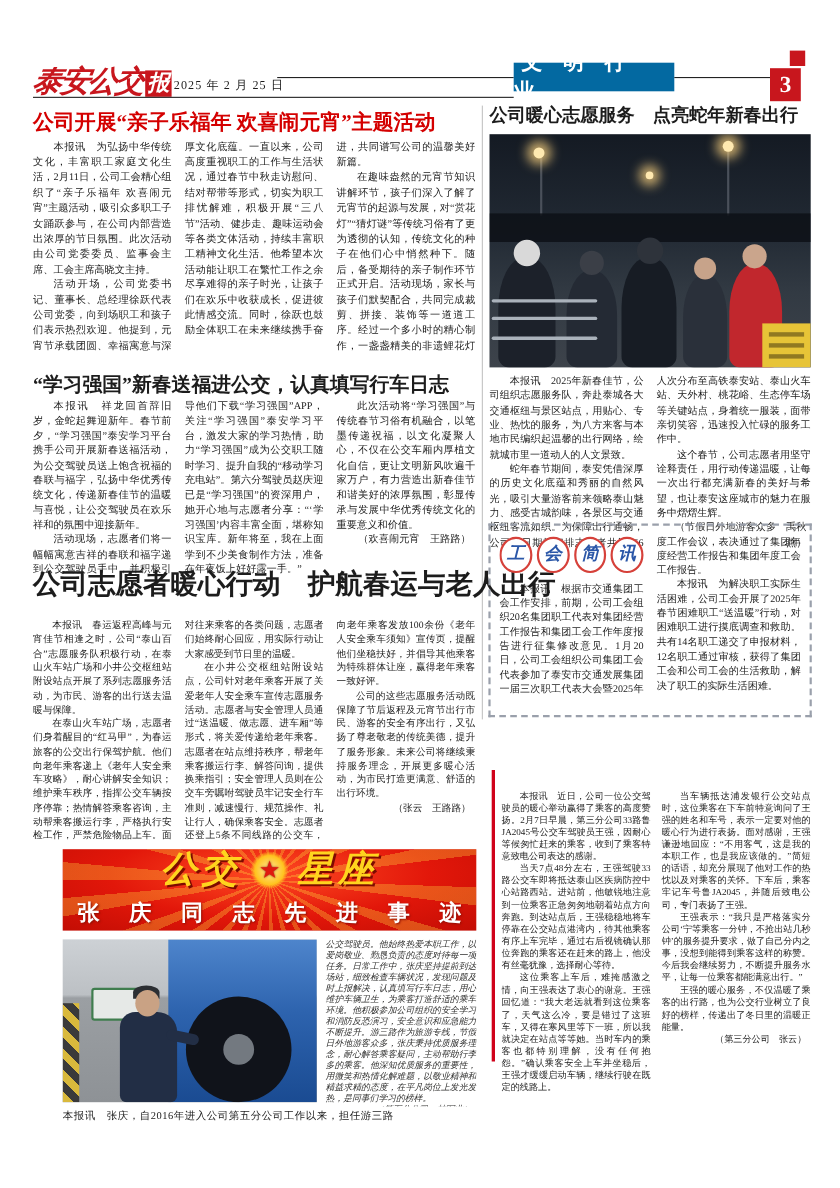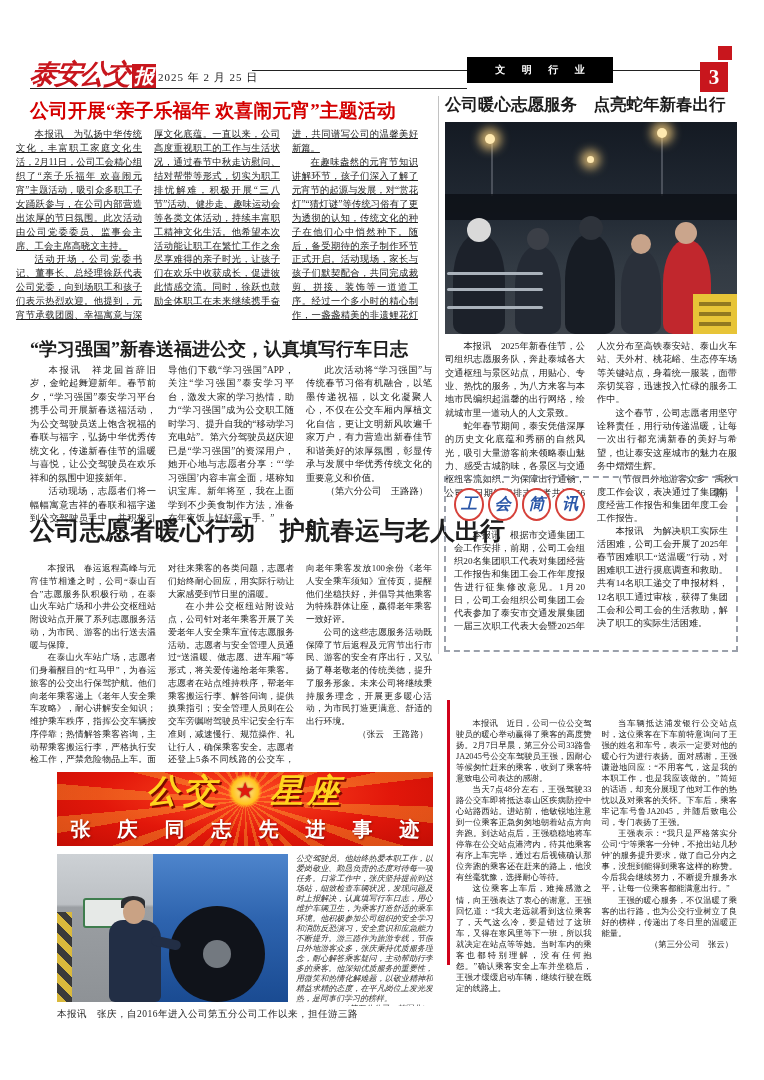--- a/index.html
+++ b/index.html
@@ -10,22 +10,22 @@
   
   .masthead{left:30px;top:50px;height:38px;display:flex;align-items:flex-end;}
   .masthead-main{font-size:27px;font-weight:bold;font-style:italic;color:#c8161d;
                  letter-spacing:-2px;transform:skewX(-8deg);line-height:1;}
   .masthead-box{display:inline-block;background:#c8161d;color:#fff;font-size:20px;font-weight:bold;
                 font-style:italic;line-height:24px;width:24px;text-align:center;margin-left:2px;}
   .head-date{left:158px;top:70px;font-size:11px;letter-spacing:1px;}
   .head-rule-a{left:252px;top:70px;width:215px;height:1px;background:#222;}
   .head-rule-b{left:613px;top:70px;width:88px;height:1px;background:#222;}
   .head-rule-c{left:30px;top:88px;width:437px;height:1px;background:#222;}
-  .section-box{left:467px;top:57px;width:146px;height:26px;background:#000000;color:#fff;
-               display:flex;align-items:center;justify-content:center;font-size:10px;font-weight:bold;
+  .section-box{left:467px;top:57px;width:146px;height:26px;background:#0369a1;color:#fff;
+               display:flex;align-items:center;justify-content:center;font-size:19px;font-weight:bold;
                letter-spacing:7px;text-indent:7px;}
   .pageno-box{left:700px;top:62px;width:28px;height:30px;background:#c8161d;color:#fff;
               display:flex;align-items:center;justify-content:center;font-size:21px;font-weight:bold;}
   .corner-sq{left:718px;top:46px;width:14px;height:14px;background:#c8161d;}
 
   
   .vline{left:438px;top:96px;width:1px;height:558px;background:#c2c2c2;}
   .red-vline{left:447px;top:700px;width:3px;height:265px;background:#d0021b;}
 
   
@@ -93,21 +93,21 @@
           background:linear-gradient(180deg,#4e85cc 0%,#2d63ae 45%,#1a4b92 100%);}
   .wheelarch{position:absolute;left:112px;top:52px;width:96px;height:96px;border-radius:50%;background:#10131a;}
   .wheelhub{position:absolute;left:146px;top:86px;width:28px;height:28px;border-radius:50%;background:#737980;}
   .driver-body{position:absolute;left:52px;top:66px;width:52px;height:82px;background:#222e45;border-radius:14px 18px 6px 6px;}
   .driver-head{position:absolute;left:66px;top:46px;width:22px;height:24px;border-radius:50%;background:#c9a284;}
   .driver-hair{position:absolute;left:64px;top:42px;width:24px;height:12px;border-radius:50% 50% 0 0;background:#2c2f33;}
   .driver-arm{position:absolute;left:94px;top:84px;width:30px;height:10px;background:#222e45;border-radius:5px;transform:rotate(12deg);}
 
   
   .a-hl{left:30px;top:98px;width:402px;font-size:19px;}
-  .a-body{left:16px;top:128px;width:402px;height:205px;font-size:9.3px;line-height:1.5;text-decoration:underline;}
+  .a-body{left:30px;top:128px;width:402px;height:205px;font-size:9.3px;line-height:1.5;}
   .b-hl{left:30px;top:337px;width:402px;font-size:18px;}
   .b-body{left:30px;top:364px;width:402px;height:166px;font-size:9.3px;line-height:1.45;}
   .c-hl{left:30px;top:514px;width:402px;font-size:25px;}
   .c-body{left:30px;top:562px;width:402px;height:205px;font-size:8.8px;line-height:1.45;}
   .d-hl{left:445px;top:94px;width:292px;font-size:16.5px;}
   .d-body{left:445px;top:340px;width:292px;height:170px;font-size:9.2px;line-height:1.45;}
   .e-body{left:456px;top:718px;width:281px;height:290px;font-size:8.3px;line-height:1.33;column-gap:10px;}
   .kai-col{left:296px;top:854px;width:137px;height:152px;font-size:8px;line-height:1.25;
            font-style:italic;color:#30302f;text-align:justify;overflow:hidden;}
   .kai-col p{margin:0;text-indent:2em;}
@@ -139,21 +139,21 @@
     <p>活动开场，公司党委书记、董事长、总经理徐跃代表公司党委，向到场职工和孩子们表示热烈欢迎。他提到，元宵节承载团圆、幸福寓意与深厚文化底蕴。一直以来，公司高度重视职工的工作与生活状况，通过春节中秋走访慰问、结对帮带等形式，切实为职工排忧解难，积极开展“三八节”活动、健步走、趣味运动会等各类文体活动，持续丰富职工精神文化生活。他希望本次活动能让职工在繁忙工作之余尽享难得的亲子时光，让孩子们在欢乐中收获成长，促进彼此情感交流。同时，徐跃也鼓励全体职工在未来继续携手奋进，共同谱写公司的温馨美好新篇。</p>
     <p>在趣味盎然的元宵节知识讲解环节，孩子们深入了解了元宵节的起源与发展，对“赏花灯”“猜灯谜”等传统习俗有了更为透彻的认知，传统文化的种子在他们心中悄然种下。随后，备受期待的亲子制作环节正式开启。活动现场，家长与孩子们默契配合，共同完成裁剪、拼接、装饰等一道道工序。经过一个多小时的精心制作，一盏盏精美的非遗鲤花灯惊艳亮相，将活动现场装点成一片五彩斑斓的“灯海”，温馨与欢乐的气息弥漫在每一个角落。</p>
 
   </div>
 
   <div class="abs hl b-hl">“学习强国”新春送福进公交，认真填写行车日志</div>
   <div class="abs bodytxt c3 b-body">
     <p>本报讯　祥龙回首辞旧岁，金蛇起舞迎新年。春节前夕，“学习强国”泰安学习平台携手公司开展新春送福活动，为公交驾驶员送上饱含祝福的春联与福字，弘扬中华优秀传统文化，传递新春佳节的温暖与喜悦，让公交驾驶员在欢乐祥和的氛围中迎接新年。</p>
     <p>活动现场，志愿者们将一幅幅寓意吉祥的春联和福字递到公交驾驶员手中，并积极引导他们下载“学习强国”APP，关注“学习强国”泰安学习平台，激发大家的学习热情，助力“学习强国”成为公交职工随时学习、提升自我的“移动学习充电站”。第六分驾驶员赵庆迎已是“学习强国”的资深用户，她开心地与志愿者分享：“‘学习强国’内容丰富全面，堪称知识宝库。新年将至，我在上面学到不少美食制作方法，准备在年夜饭上好好露一手。”</p>
     <p>此次活动将“学习强国”与传统春节习俗有机融合，以笔墨传递祝福，以文化凝聚人心，不仅在公交车厢内厚植文化自信，更让文明新风吹遍千家万户，有力营造出新春佳节和谐美好的浓厚氛围，彰显传承与发展中华优秀传统文化的重要意义和价值。</p>
-    <p class="byline">（第六分公司　王路路）</p>
+    <p class="byline">（欢喜闹元宵　王路路）</p>
   </div>
 
   <div class="abs hl c-hl">公司志愿者暖心行动　护航春运与老人出行</div>
   <div class="abs bodytxt c3 c-body">
     <p>本报讯　春运返程高峰与元宵佳节相逢之时，公司“泰山百合”志愿服务队积极行动，在泰山火车站广场和小井公交枢纽站附设站点开展了系列志愿服务活动，为市民、游客的出行送去温暖与保障。</p>
     <p>在泰山火车站广场，志愿者们身着醒目的“红马甲”，为春运旅客的公交出行保驾护航。他们向老年乘客递上《老年人安全乘车攻略》，耐心讲解安全知识；维护乘车秩序，指挥公交车辆按序停靠；热情解答乘客咨询，主动帮乘客搬运行李，严格执行安检工作，严禁危险物品上车。面对往来乘客的各类问题，志愿者们始终耐心回应，用实际行动让大家感受到节日里的温暖。</p>
     <p>在小井公交枢纽站附设站点，公司针对老年乘客开展了关爱老年人安全乘车宣传志愿服务活动。志愿者与安全管理人员通过“送温暖、做志愿、进车厢”等形式，将关爱传递给老年乘客。志愿者在站点维持秩序，帮老年乘客搬运行李、解答问询，提供换乘指引；安全管理人员则在公交车旁嘱咐驾驶员牢记安全行车准则，减速慢行、规范操作、礼让行人，确保乘客安全。志愿者还登上5条不同线路的公交车，向老年乘客发放100余份《老年人安全乘车须知》宣传页，提醒他们坐稳扶好，并倡导其他乘客为特殊群体让座，赢得老年乘客一致好评。</p>
     <p>公司的这些志愿服务活动既保障了节后返程及元宵节出行市民、游客的安全有序出行，又弘扬了尊老敬老的传统美德，提升了服务形象。未来公司将继续秉持服务理念，开展更多暖心活动，为市民打造更满意、舒适的出行环境。</p>
     <p class="byline">（张云　王路路）</p>
   </div>

